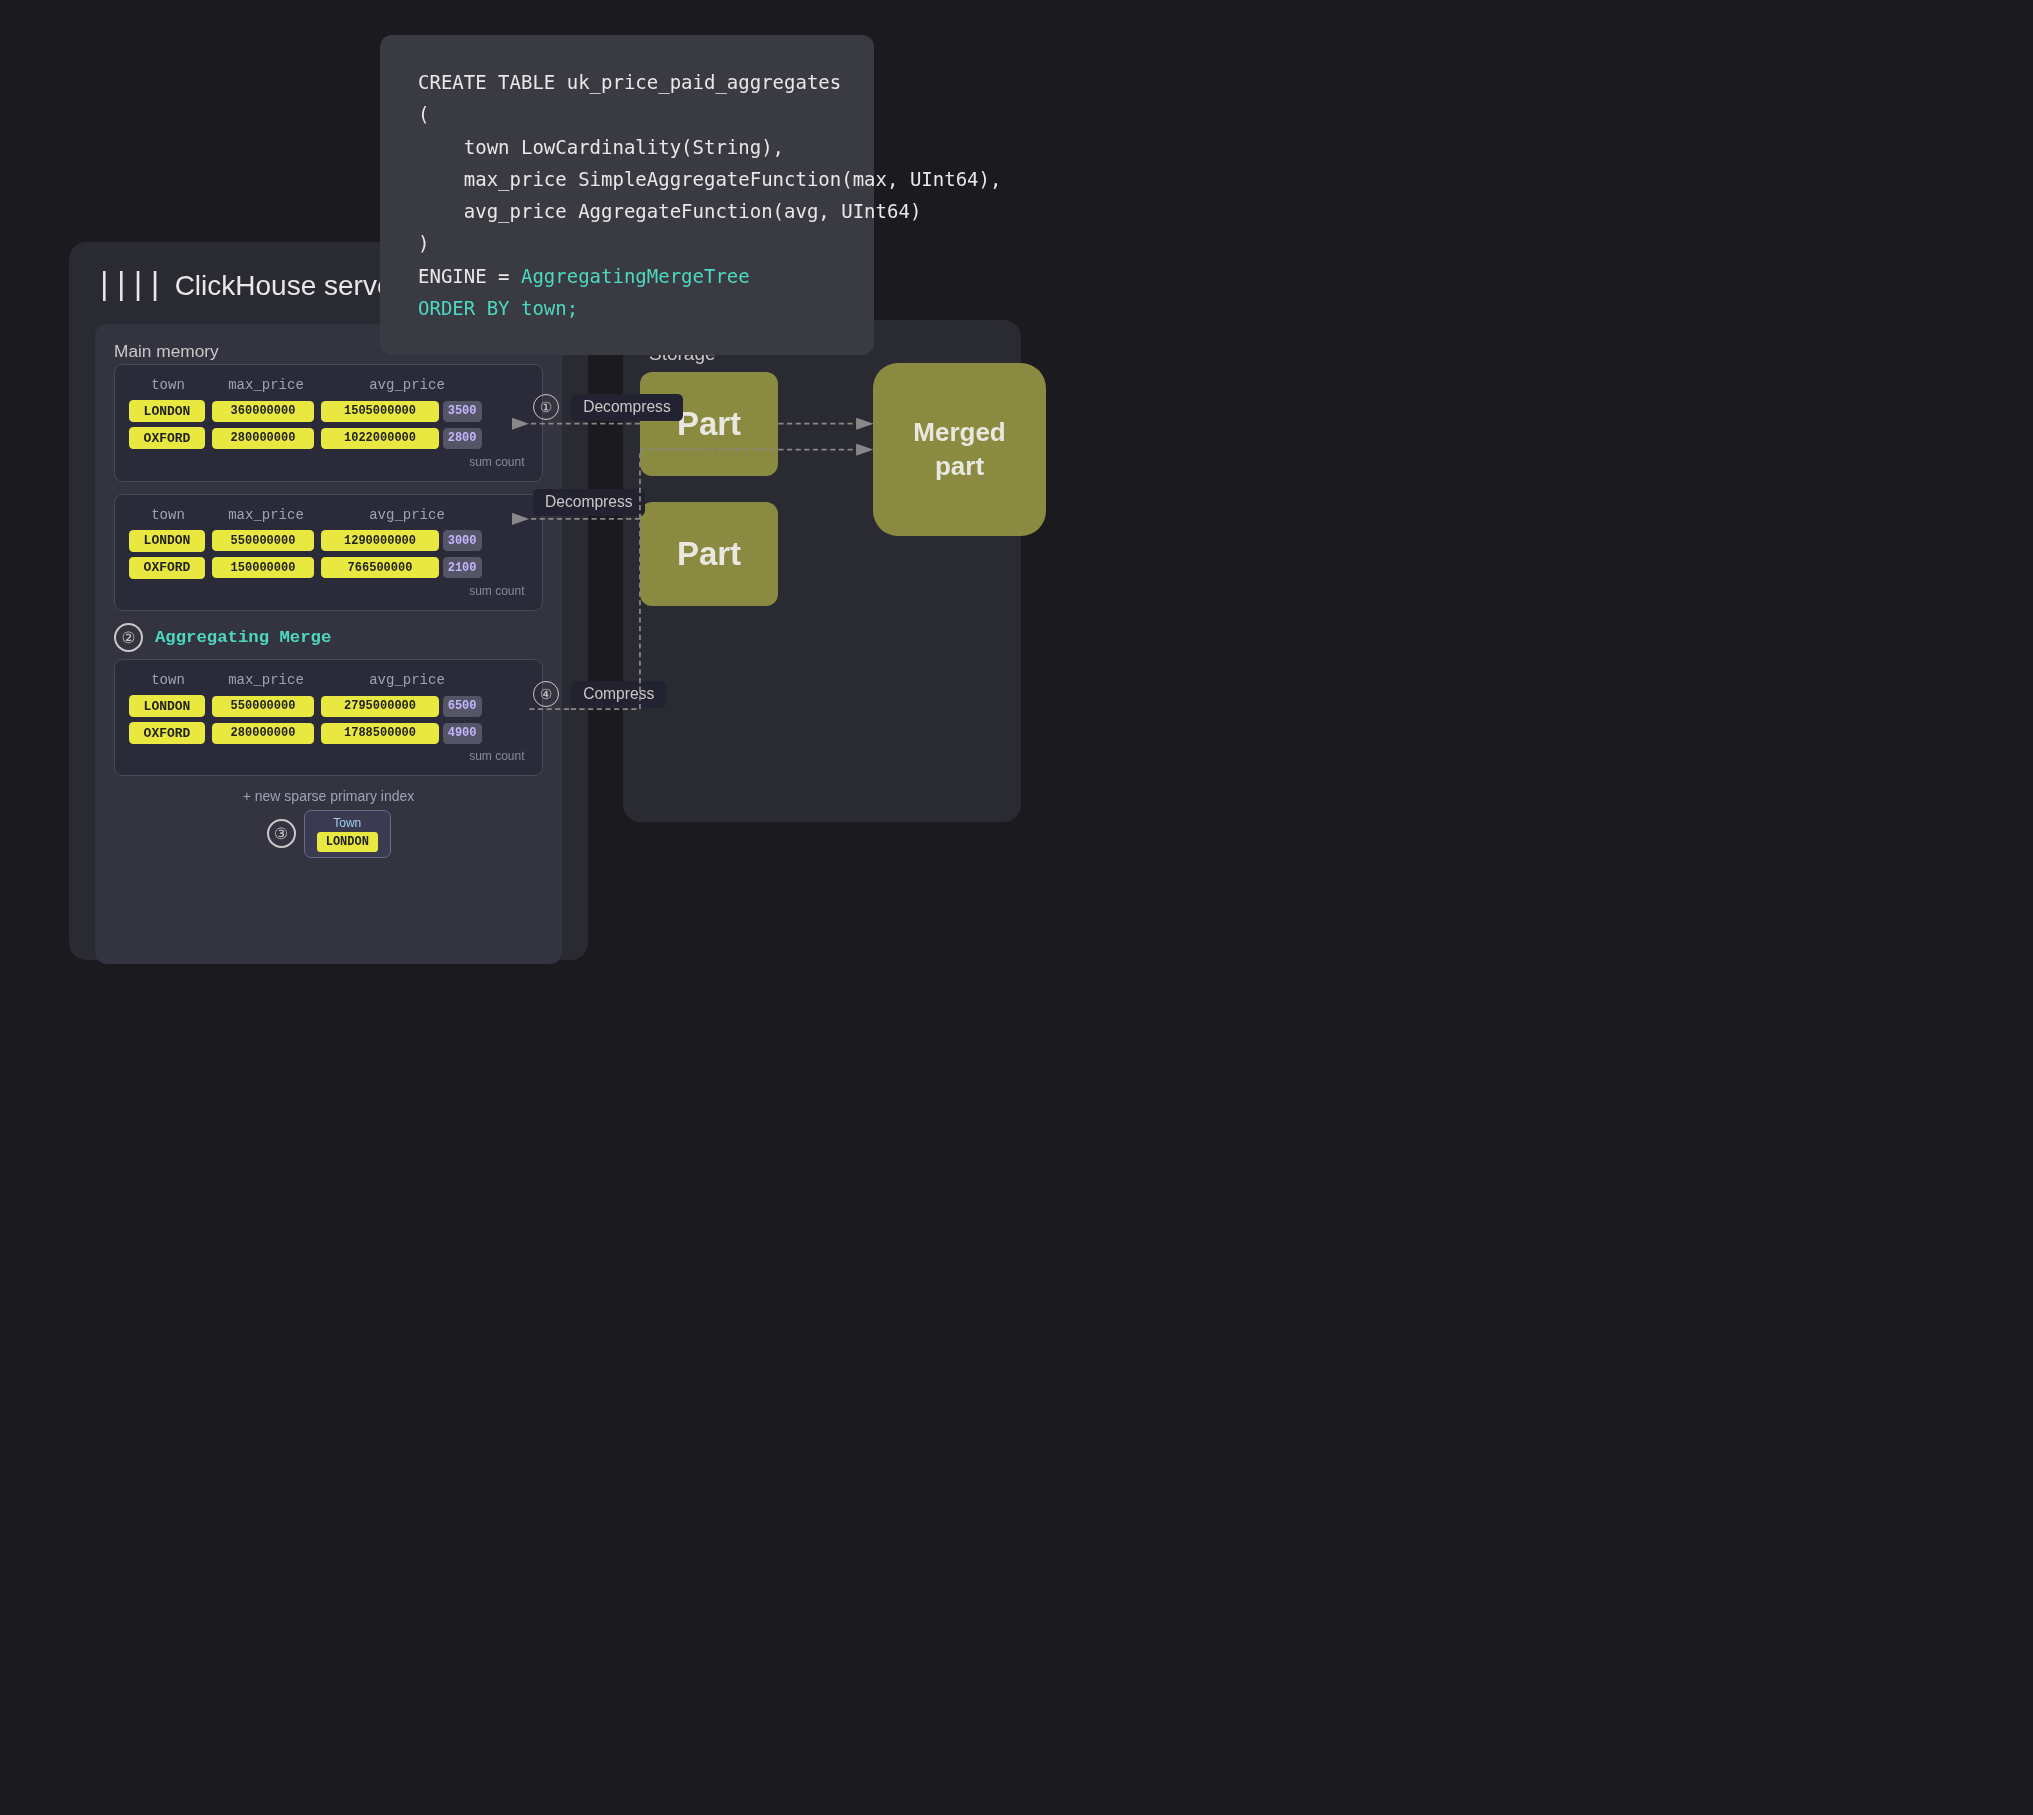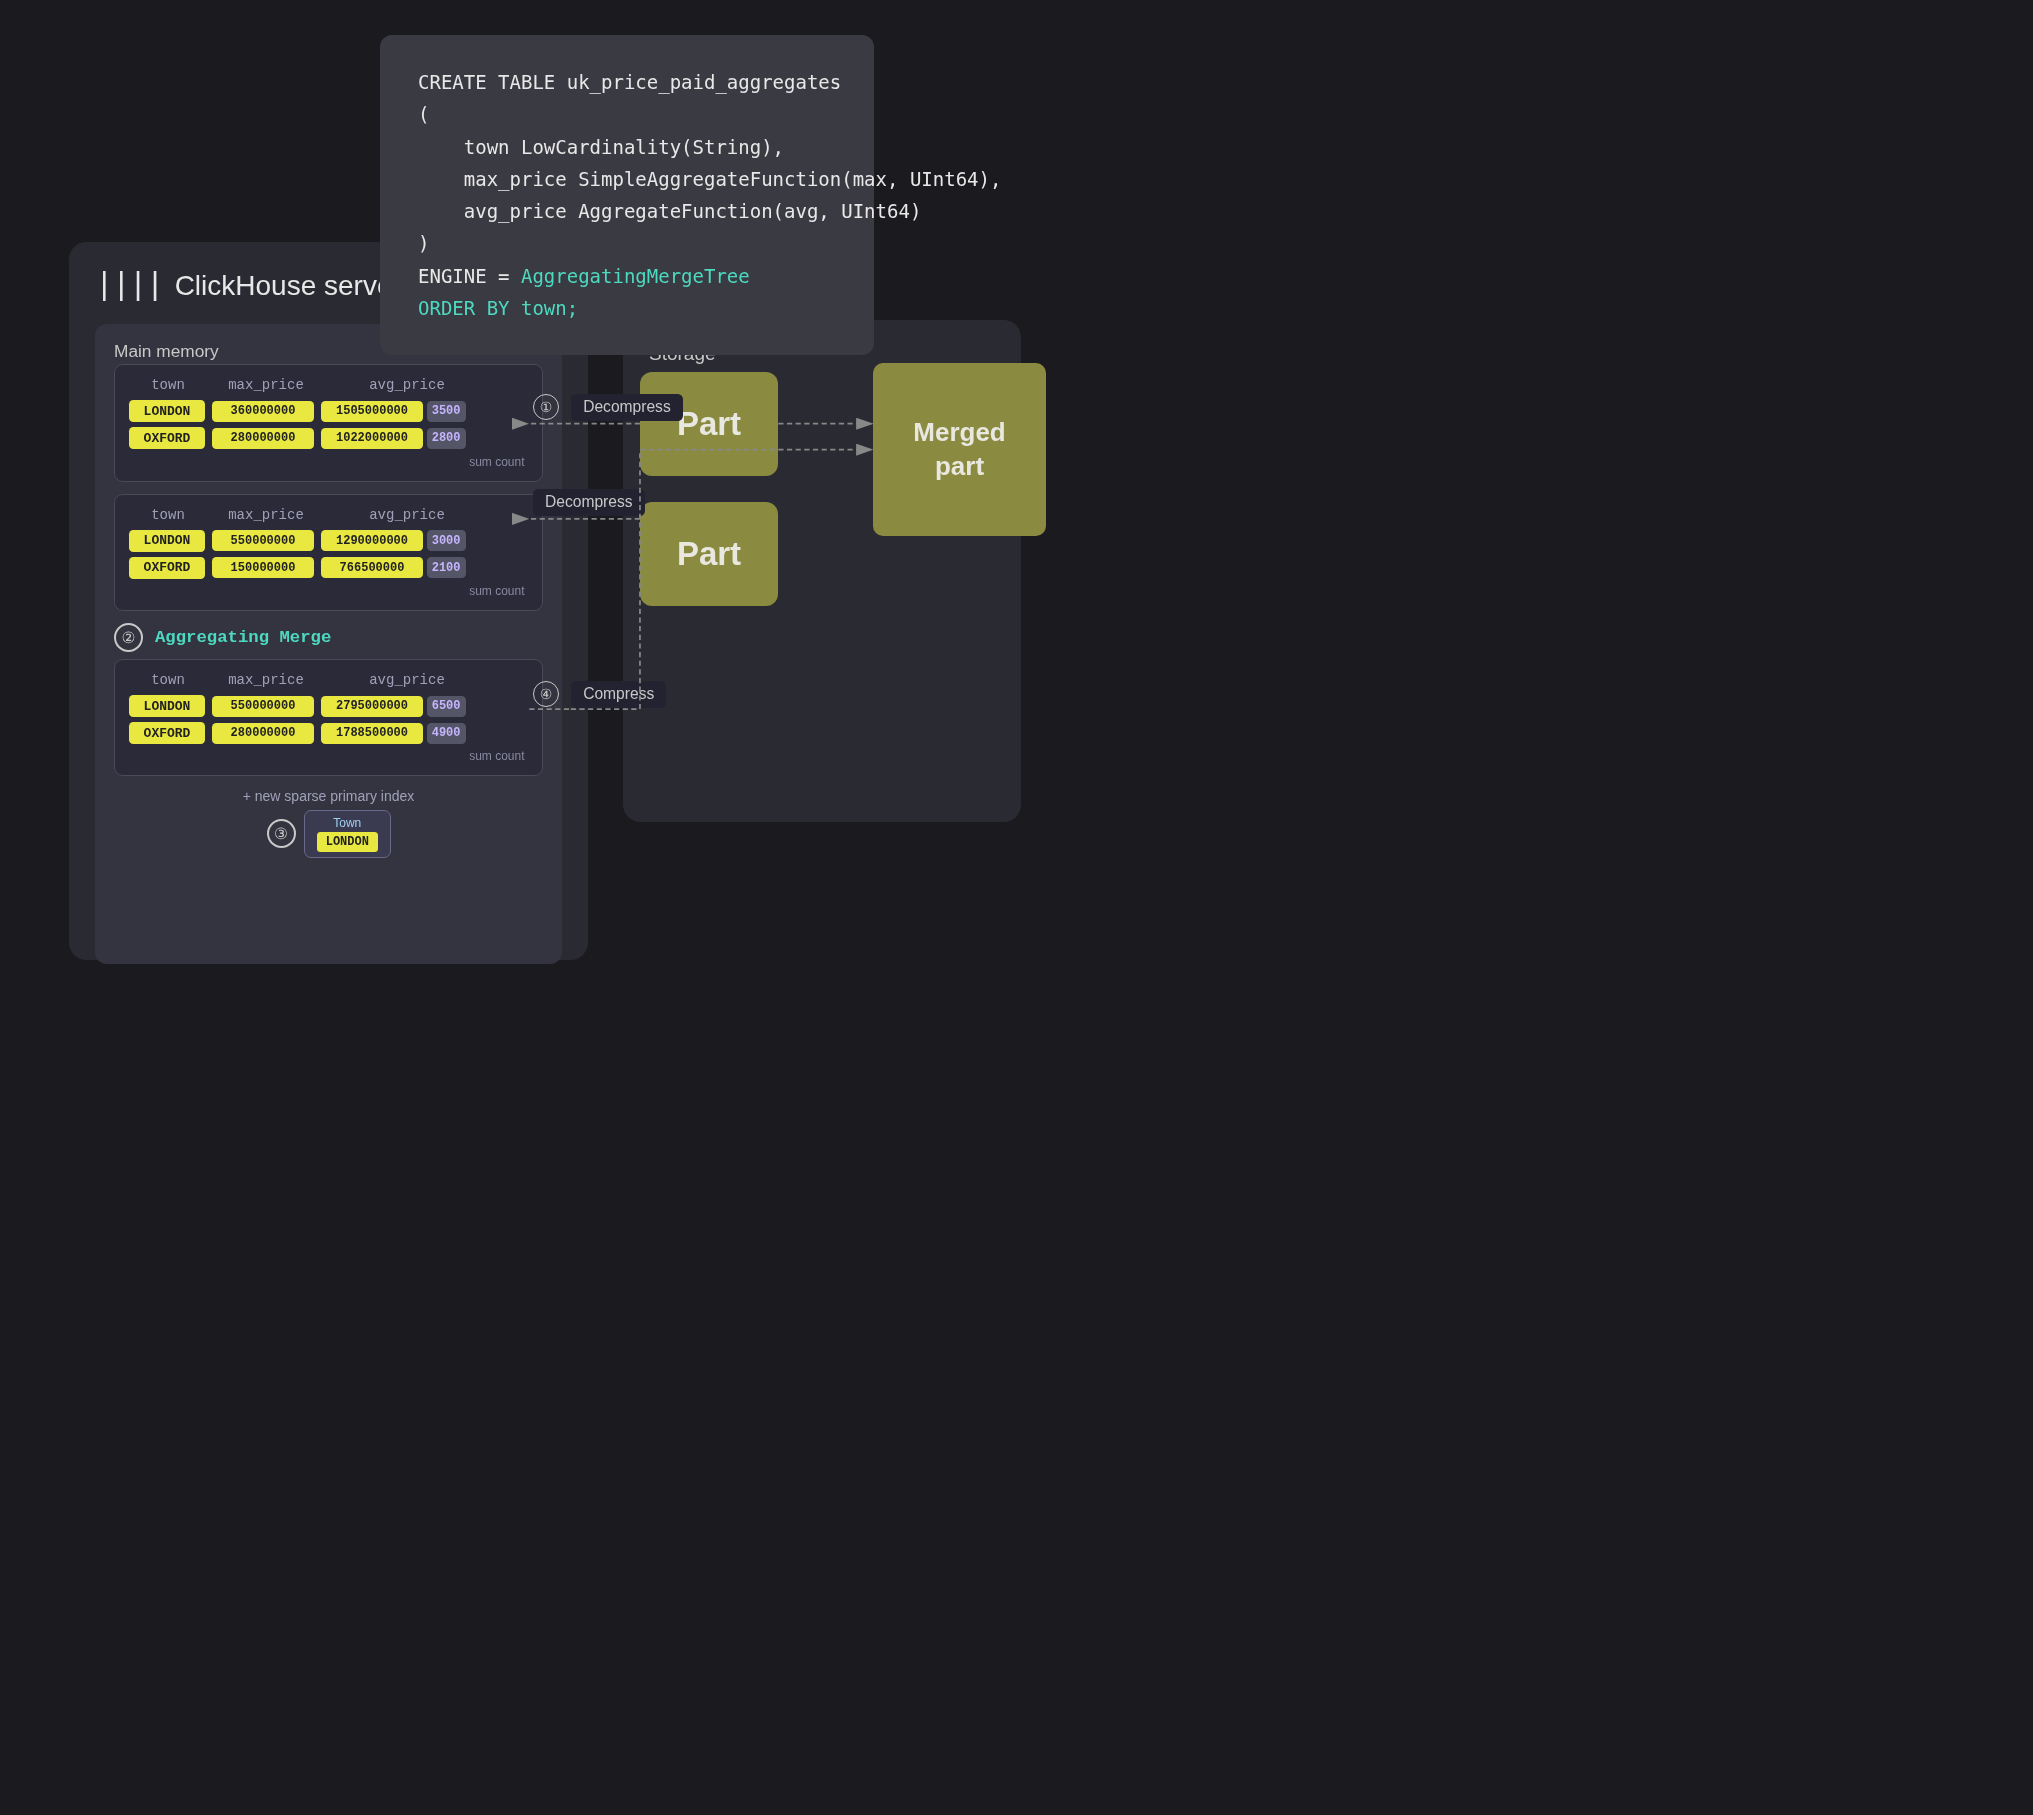--- a/index.html
+++ b/index.html
@@ -131,21 +131,21 @@
       gap: 3.5px;
     }
     .cell-avg-big {
       background: #e8e840;
       color: #222;
       font-size: 12px;
       font-weight: bold;
       font-family: 'Courier New', monospace;
       border-radius: 4.3px;
       padding: 3.5px 5.2px;
-      width: 102px;
+      width: 118px;
       text-align: center;
     }
     .cell-avg-small {
       background: #555568;
       color: #c4b5fd;
       font-size: 12px;
       font-weight: bold;
       font-family: 'Courier New', monospace;
       border-radius: 4.3px;
       padding: 3.5px 5.2px;
@@ -259,21 +259,21 @@
       width: 138px;
       height: 104px;
     }
     .part-btn-large {
       position: absolute;
       top: 363px;
       left: 873px;
       width: 173px;
       height: 173px;
       background: #8a8a40;
-      border-radius: 10px;
+      border-radius: 25px;
       display: flex;
       align-items: center;
       justify-content: center;
       color: #e8e8e0;
       font-size: 29px;
       font-family: Arial, sans-serif;
       font-weight: bold;
       text-align: center;
       line-height: 1.2;
     }

